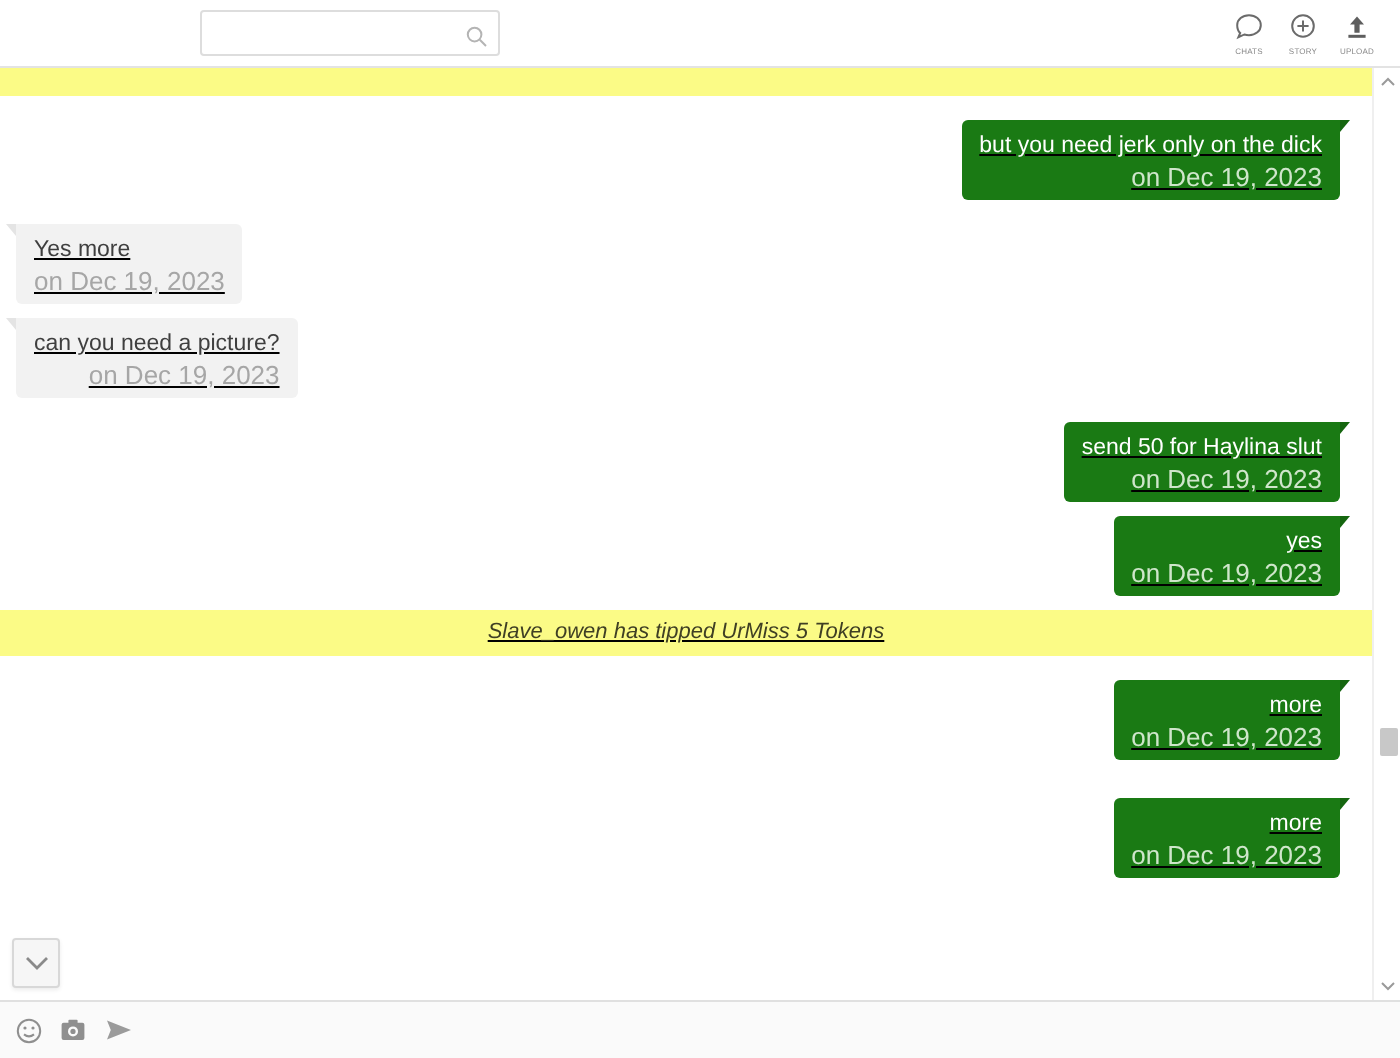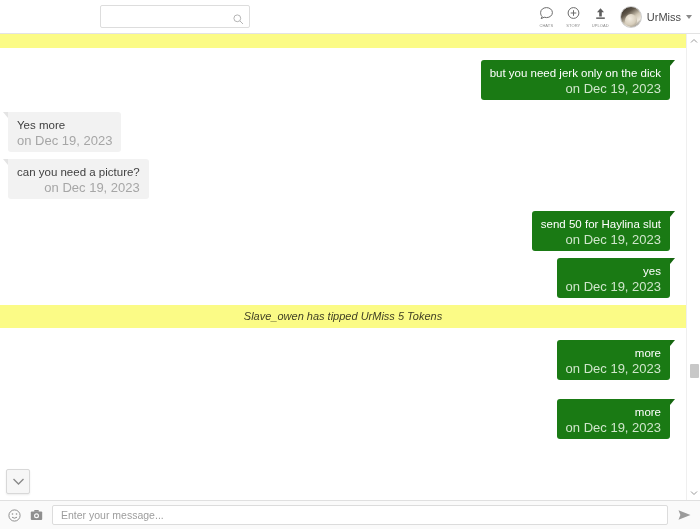--- a/index.html
+++ b/index.html
@@ -106,21 +106,21 @@
   .icon-btn { cursor: pointer; display: flex; align-items: center; }
   .dots { display: flex; gap: 2.5px; }
   .dots i { width: 3px; height: 3px; border-radius: 50%; background: #9a9a9a; display: block; }
 
   
   .messages {
     flex: 1 1 auto; position: relative;
     background: #ffffff; overflow: hidden;
     padding-right: 14px;
   }
-  .msg-scroll { position: absolute; inset: 0 14px 0 0; }
+  .msg-scroll { position: absolute; inset: 0 14px 0 0; text-decoration: underline; }
 
   .row { width: 100%; display: flex; padding: 0 8px; }
   .row.left { justify-content: flex-start; }
   .row.right { justify-content: flex-end; padding-right: 16px; }
 
   .bubble {
     max-width: 74%; padding: 6px 9px 4px 9px;
     font-size: 11.5px; line-height: 14px;
     position: relative;
   }
@@ -245,25 +245,20 @@
       <div class="nav-item">
         <span>
           <svg width="15" height="15" viewBox="0 0 15 15">
             <path d="M7.5 2.2 L11 6.2 L8.8 6.2 L8.8 10.4 L6.2 10.4 L6.2 6.2 L4 6.2 Z" fill="#5e5e5e"></path>
             <rect x="3.2" y="11.4" width="8.6" height="1.5" fill="#5e5e5e"></rect>
           </svg>
         </span>
         <span class="nav-label">UPLOAD</span>
       </div>
 
-      <div class="profile">
-        <div class="profile-avatar"></div>
-        <span class="profile-name">UrMiss</span>
-        <span class="caret"></span>
-      </div>
 
     </div>
   </div>
 
 
   <div class="messages">
     <div class="msg-scroll">
 
       <div style="height:6px;overflow:hidden;position:relative;">
         <div class="tip" style="position:absolute;bottom:0;width:100%;">Slave_owen has tipped UrMiss 5 Tokens</div>
@@ -375,21 +370,20 @@
       </svg>
     </span>
     <span class="composer-icon">
       <svg width="13" height="12" viewBox="0 0 13 12">
         <rect x="0.8" y="2.4" width="11.4" height="8.6" rx="1" fill="#8f8f8f"></rect>
         <rect x="4.2" y="0.9" width="4.6" height="1.8" rx="0.5" fill="#8f8f8f"></rect>
         <circle cx="6.5" cy="6.7" r="2.5" fill="#fafafa"></circle>
         <circle cx="6.5" cy="6.7" r="1.3" fill="#8f8f8f"></circle>
       </svg>
     </span>
-    <input class="composer-input" type="text" placeholder="Enter your message..." style="">
     <span class="composer-icon">
       <svg width="15" height="12" viewBox="0 0 15 12">
         <path d="M1.5 1.2 L13.5 6 L1.5 10.8 L3.4 6 Z" fill="#9b9b9b"></path>
       </svg>
     </span>
   </div>
 
 </div>
 
 </body></html>

